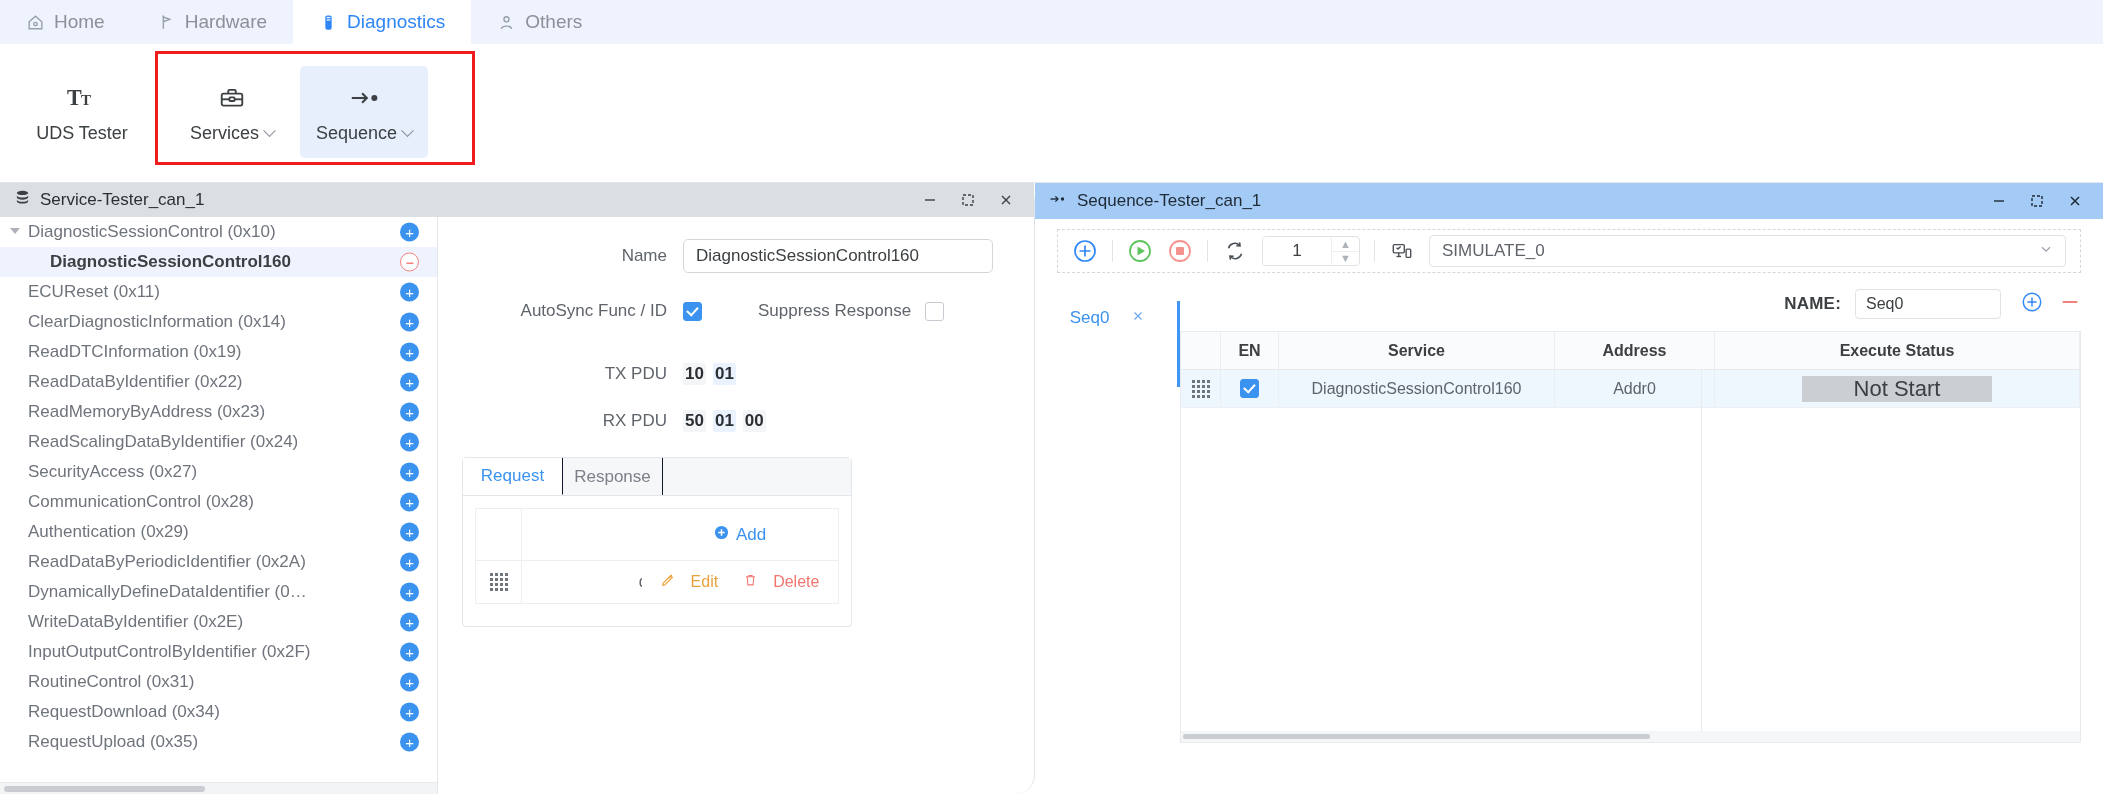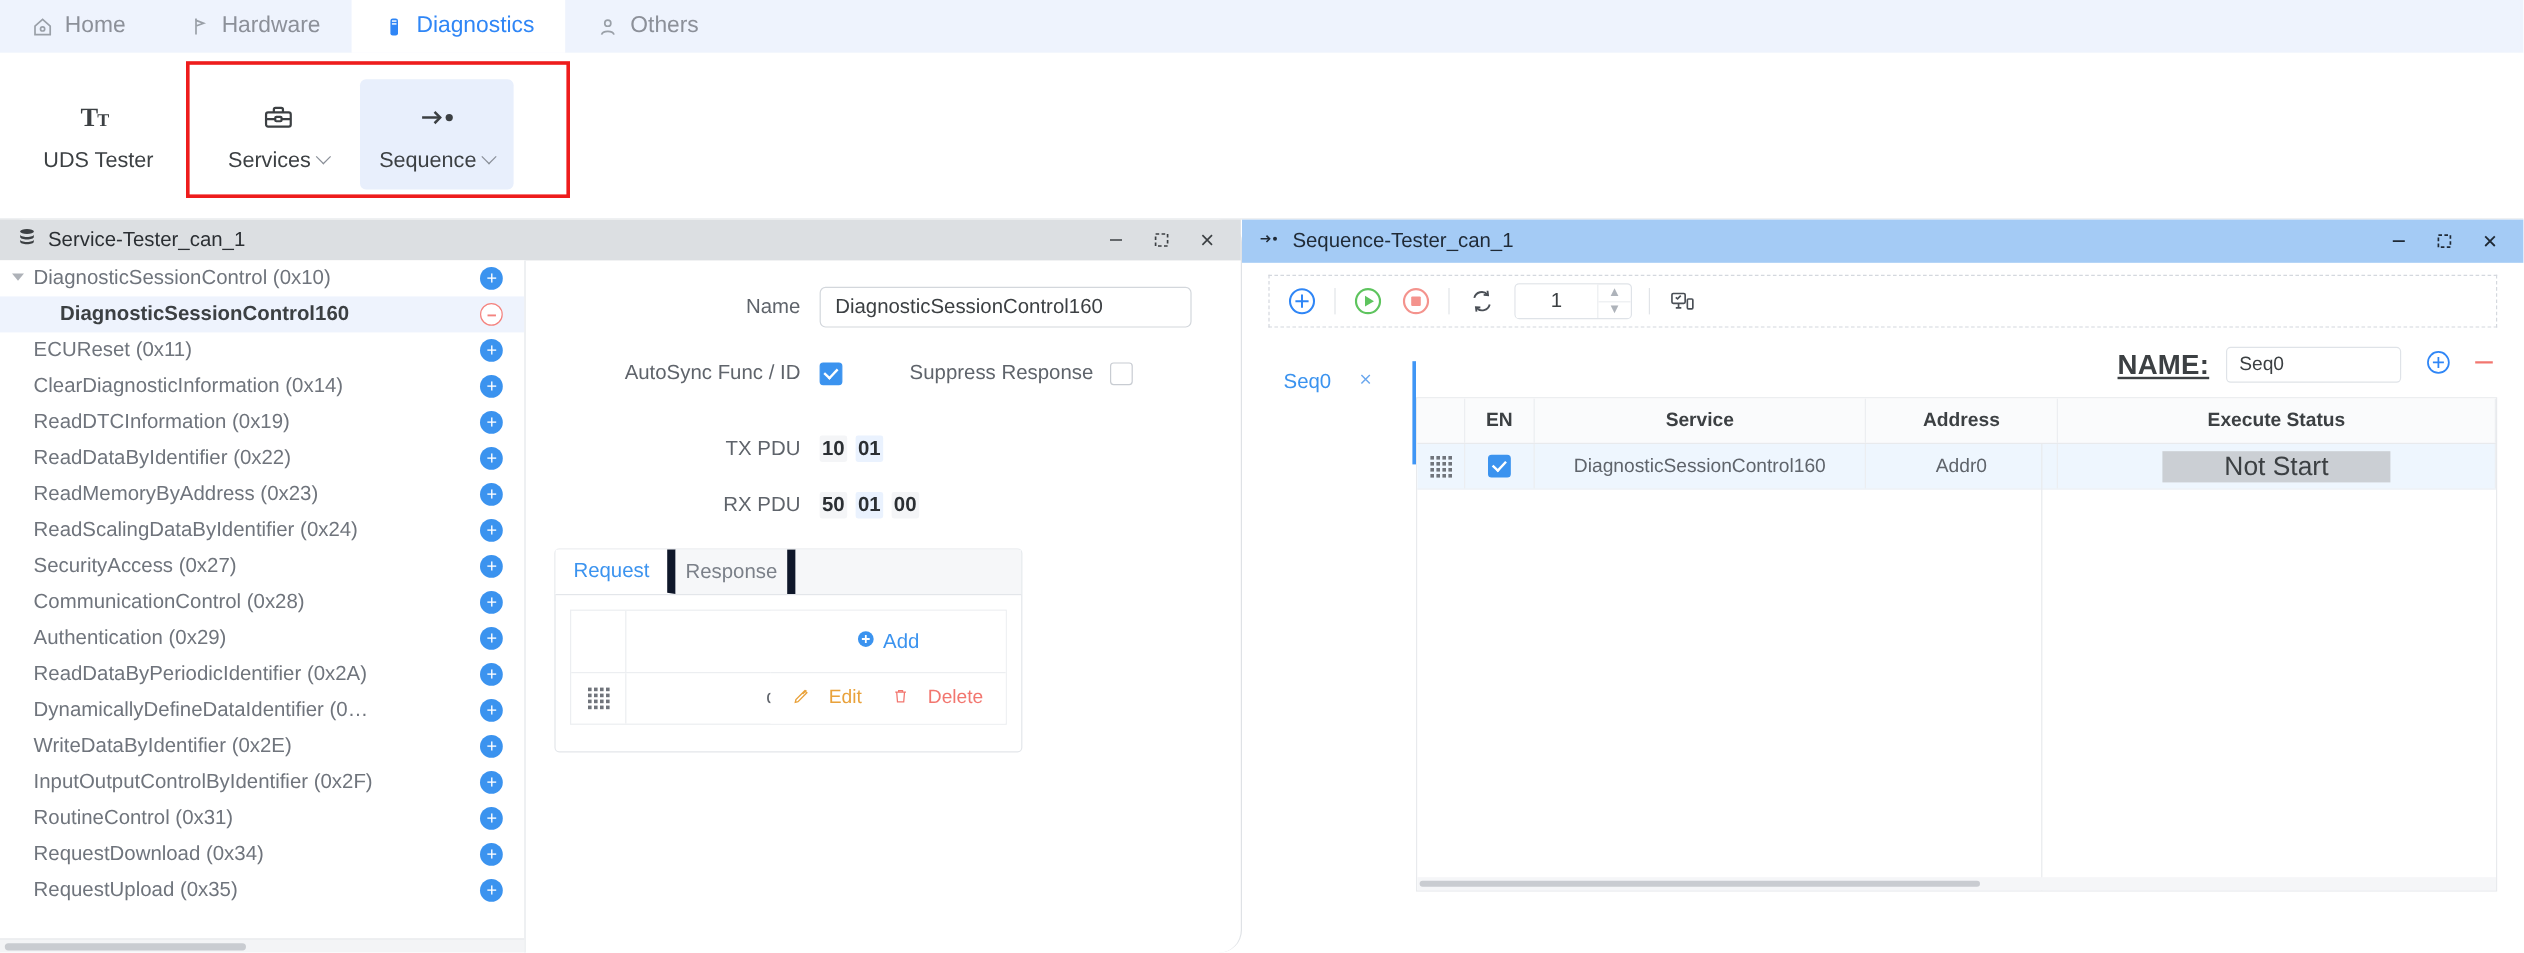--- a/index.html
+++ b/index.html
@@ -192,21 +192,21 @@
   .tabcard {
     position: absolute; left: 24px; top: 240px;
     width: 390px; height: 170px;
     border: 1px solid #e3e6ea; border-radius: 4px;
     background: #fff;
   }
   .tabstrip { display: flex; height: 38px; border-bottom: 1px solid #e3e6ea; }
   .tabstrip .tb {
     display: flex; align-items: center; justify-content: center;
     width: 100px; font-size: 17px; color: #7b8089; cursor: pointer;
-    background: #f6f7f9; border-right: 7px solid #0f172a;
+    background: #f6f7f9; border-right: 1px solid #0f172a;
   }
   .tabstrip .tb.active { background: #fff; color: #3b93ef; border-bottom: 1px solid #fff; }
   .tabstrip .filler { flex:1; background:#f6f7f9; }
   .mini-table { margin: 12px; border: 1px solid #eceef1; position: relative; }
   .mt-head { display: flex; height: 52px; border-bottom: 1px solid #eceef1; }
   .mt-head .c0 { width: 46px; border-right: 1px solid #eceef1; }
   .mt-head .c1 { flex: 1; display: flex; align-items: center; justify-content: center;
                  font-size: 16px; font-weight: bold; color:#5f646b; }
   .mt-row { display: flex; height: 42px; align-items: stretch; }
   .mt-row .c0 { width: 46px; border-right: 1px solid #eceef1; display:flex; align-items:center; justify-content:center; }
@@ -284,21 +284,21 @@
     height: 34px; font-size: 17px; color: #3b93ef; cursor:pointer;
     margin-top: 14px;
   }
   .seq-tab .x { color:#6aa7ee; font-size:17px; cursor:pointer; }
   .seq-div { position:absolute; right:0; top: 14px; width: 3px; height: 86px; background:#4096f5; }
   .seq-right { flex: 1; position: relative; padding-right: 22px; }
   .namebar {
     display:flex; align-items:center; justify-content:flex-end;
     gap: 14px; height: 34px; margin-bottom: 10px;
   }
-  .namebar .nl { font-size: 23px; font-weight: bold; color:#3c4043; letter-spacing:.2px;text-decoration:underline; }
+  .namebar .nl { font-size: 17px; font-weight: bold; color:#3c4043; letter-spacing:.2px; }
   .namebar .ni {
     width: 146px; height: 30px; border:1px solid #dfe3e8; border-radius:4px;
     font-size: 16px; color:#3c4043; padding: 0 10px; outline:none;
     font-family: "Liberation Sans", sans-serif;
   }
   .namebar .pm { display:flex; align-items:center; gap: 16px; margin-left: 6px; }
   .grid {
     border: 1px solid #e8eaed;
     height: 412px; position: relative; overflow: hidden;
   }
@@ -693,20 +693,28 @@
         <span class="vsep"></span>
         <span class="cbtn">
           <svg width="22" height="22" viewBox="0 0 24 24" fill="none" stroke="#4a4f56" stroke-width="1.5">
             <rect x="2.5" y="5" width="12" height="9" rx="1.2"></rect>
             <path d="M6 18 H11"></path>
               <path d="M8.5 14 V18"></path>
             <rect x="16.5" y="10" width="5" height="9" rx="1"></rect>
             <path d="M6 8.5 L7.6 9.9 L10.5 7"></path>
           </svg>
         </span>
+        <span class="sel">
+          <span class="sv">SIMULATE_0</span>
+          <span>
+            <svg width="14" height="14" viewBox="0 0 16 16" fill="none" stroke="#9aa0a8" stroke-width="1.4">
+              <path d="M3.5 6 L8 10.5 L12.5 6"></path>
+            </svg>
+          </span>
+        </span>
       </div>
 
       <div class="seq-main">
         <div class="seq-left">
           <div class="seq-tab">
             <span>Seq0</span>
             <span class="x">
               <svg width="14" height="14" viewBox="0 0 16 16">
                   <path d="M4 4 L12 12 M12 4 L4 12" stroke="#6aa7ee" stroke-width="1.4"></path>
                 </svg>

